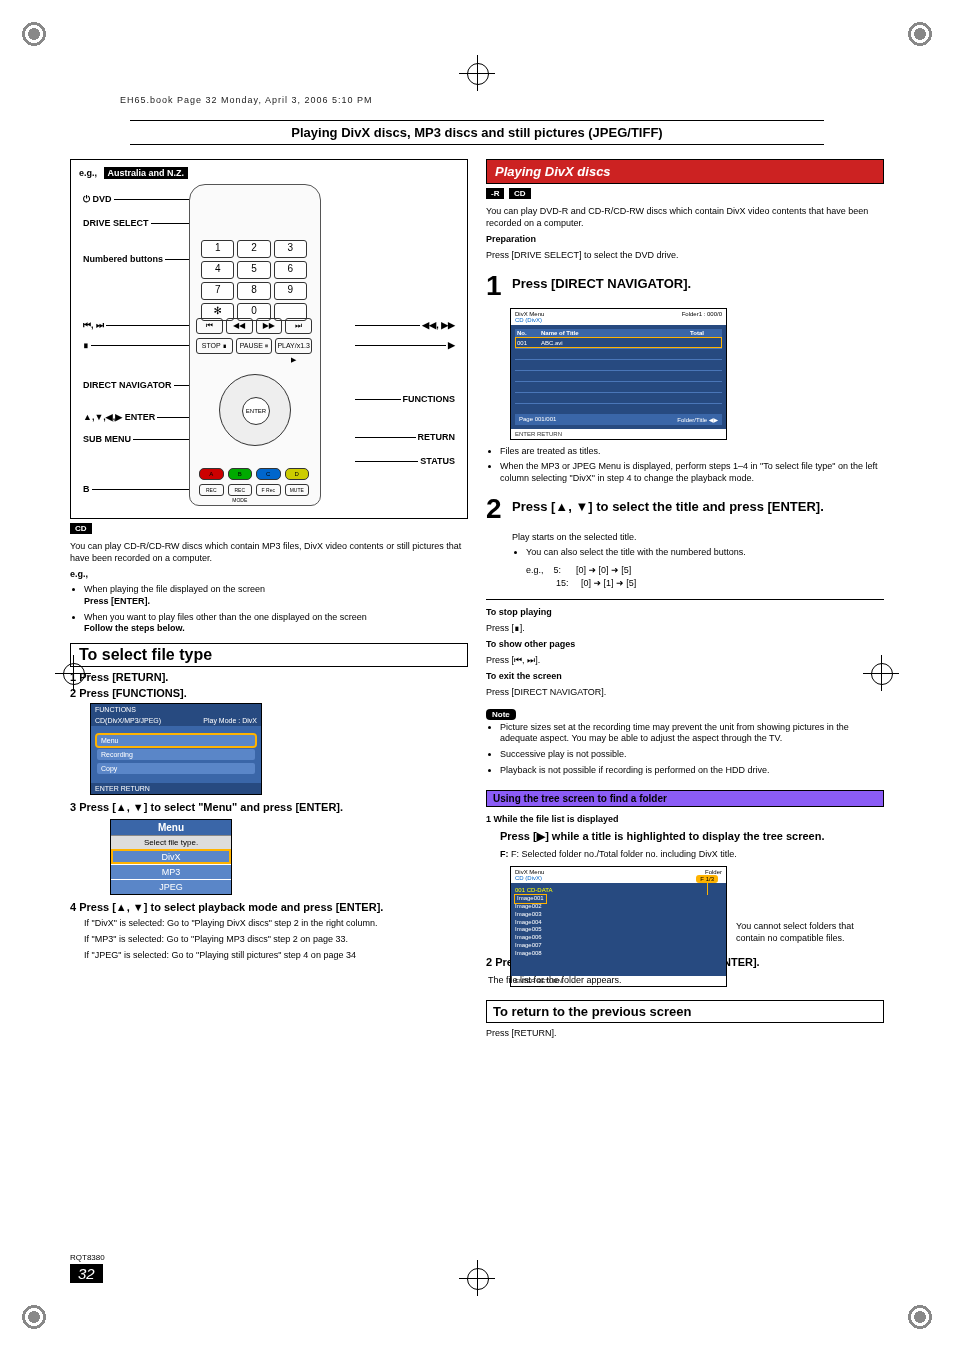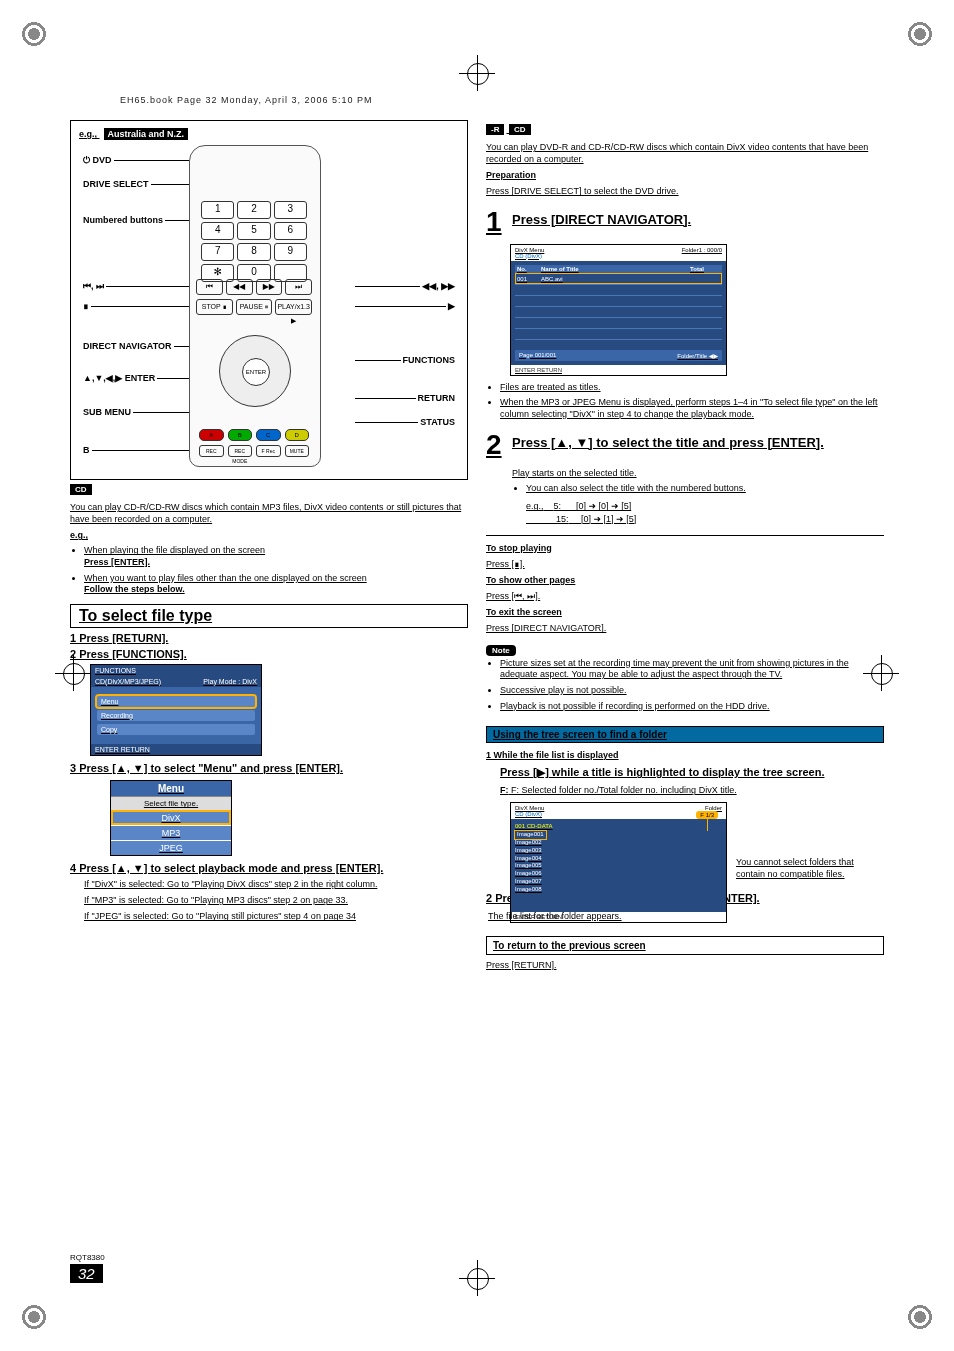--- a/index.html
+++ b/index.html
@@ -46,21 +46,21 @@
   .book-line {
     position:absolute; top:95px; left:120px; font-size:9px; color:#222;
     letter-spacing:1px;
   }
   .section-title {
     text-align:center; font-weight:bold; font-size:13px;
     border-top:1px solid #000; border-bottom:1px solid #000;
     padding:4px 0; margin: 0 60px 14px 60px;
   }
   .two-col {
-    display:flex; gap:18px;text-decoration:underline;
+    display:flex; gap:18px;
   }
   .col { flex:1; min-width:0; }
   .remote-box {
     border:1px solid #000; padding:8px; position:relative;
     height: 360px;
     box-sizing:border-box;
   }
   .remote-eg {
     font-weight:bold; font-size:9px;
   }
@@ -171,32 +171,32 @@
   .divx-screen .top { display:flex; justify-content:space-between; padding:2px 4px;}
   .divx-screen .grid { background:#274a80; color:#fff; padding:4px;}
   .divx-screen table { width:100%; border-collapse:collapse; font-size:6px;}
   .divx-screen th { background:#3a66a8; color:#fff; padding:1px 2px; text-align:left;}
   .divx-screen td { border-top:1px solid #4a76b8; padding:1px 2px; height:8px;}
   .divx-screen .sel { outline:1px solid #ffb300; outline-offset:-1px; }
   .divx-screen .foot { display:flex; justify-content:space-between; padding:2px 4px; background:#3a66a8;}
   .divx-screen .hint { padding:2px 4px; font-size:6px; color:#333; display:flex; gap:8px;}
   .hr-thin { border:none; border-top:1px solid #000; margin:10px 0 6px 0;}
   .note-pill { display:inline-block; background:#000; color:#fff; font-size:8px; padding:1px 6px; border-radius:4px; font-weight:bold; margin-top:6px;}
-  .sub-bar { border:1px solid #000; background:#0369a1; padding:2px 6px; font-weight:bold; font-size:10px; margin:14px 0 6px 0;}
+  .sub-bar { border:1px solid #000; background:#8b5cf6; padding:2px 6px; font-weight:bold; font-size:10px; margin:14px 0 6px 0;}
   .folder-screen {
     width:215px; border:1px solid #000; margin:6px 0 4px 24px; font-size:6px;
   }
   .folder-screen .top { padding:2px 4px; display:flex; justify-content:space-between;}
   .folder-screen .body { background:#274a80; color:#fff; padding:4px; height:85px; position:relative;}
   .folder-screen .tree { font-size:6px; line-height:1.3; }
   .folder-screen .tag { position:absolute; right:8px; top:-8px; background:#ffb300; color:#000; padding:1px 4px; border-radius:3px;}
   .folder-screen .tag .ln { position:absolute; left:50%; top:100%; width:1px; height:12px; background:#ffb300;}
   .folder-screen .hint { padding:2px 4px; }
   .folder-note { font-size:9px; margin-left:250px; margin-top:-70px; width:120px; line-height:1.3;}
-  .return-box { border:1px solid #000; padding:3px 6px; margin-top:14px; font-weight:bold; font-size:10px;}
+  .return-box { border:1px solid #000; padding:3px 6px; margin-top:14px; font-weight:bold; font-size:13px;}
 
   .pagefooter {
     position:absolute; left:70px; bottom:68px;
     font-size:8px;
   }
   .pagefooter .pn {
     font-size:15px; font-style:italic; color:#fff; background:#000;
     padding:1px 8px; display:inline-block; margin-top:2px;
   }
 </style>
@@ -216,20 +216,21 @@
     </div>
   <div class="reg-mark reg-top">
       <div class="c"></div>
     </div>
   <div class="reg-mark reg-bot">
       <div class="c"></div>
     </div>
 
   <div class="book-line">EH65.book  Page 32  Monday, April 3, 2006  5:10 PM</div>
 
+  <div class="section-title">Playing DivX discs, MP3 discs and still pictures (JPEG/TIFF)</div>
 
   <div class="two-col">
 
     <div class="col">
       <div class="remote-box">
         <div class="remote-eg">
           <span>e.g.,</span>
           <span class="pill">Australia and N.Z.</span>
         </div>
         <div class="remote-layout">
@@ -256,21 +257,21 @@
               <span class="line"></span>
             </div>
           <div class="lbl-left" style="top:196px; width:106px;">
               <span>DIRECT NAVIGATOR</span>
               <span class="line"></span>
             </div>
           <div class="lbl-left" style="top:228px; width:106px;">
               <span>▲,▼,◀,▶ ENTER</span>
               <span class="line"></span>
             </div>
-          <div class="lbl-left" style="top:262px; width:106px;">
+          <div class="lbl-left" style="top:250px; width:106px;">
               <span>SUB MENU</span>
               <span class="line"></span>
             </div>
           <div class="lbl-left" style="top:300px; width:106px;">
               <span>B</span>
               <span class="line"></span>
             </div>
 
           <div class="lbl-right" style="top:136px; width:100px;">
               <span>◀◀, ▶▶</span>
@@ -383,20 +384,21 @@
         <div class="mi">JPEG</div>
       </div>
 
       <div class="nstep">4  Press [▲, ▼] to select playback mode and press [ENTER].</div>
       <div class="bodytext" style="margin-left:14px;">If "DivX" is selected: Go to "Playing DivX discs" step 2 in the right column.</div>
       <div class="bodytext" style="margin-left:14px;">If "MP3" is selected: Go to "Playing MP3 discs" step 2 on page 33.</div>
       <div class="bodytext" style="margin-left:14px;">If "JPEG" is selected: Go to "Playing still pictures" step 4 on page 34</div>
     </div>
 
     <div class="col">
+      <div class="red-bar" style="margin-top:0;">Playing DivX discs</div>
       <span class="disc-tag">-R</span>
       <span class="disc-tag">CD</span>
       <div class="bodytext">You can play DVD-R and CD-R/CD-RW discs which contain DivX video contents that have been recorded on a computer.</div>
       <div class="bodytext"><span class="bold">Preparation</span></div>
       <div class="bodytext">Press [DRIVE SELECT] to select the DVD drive.</div>
 
       <div class="bigstep">
         <span class="bignum">1</span>
         <span class="txt">Press [DIRECT NAVIGATOR].</span>
       </div>

